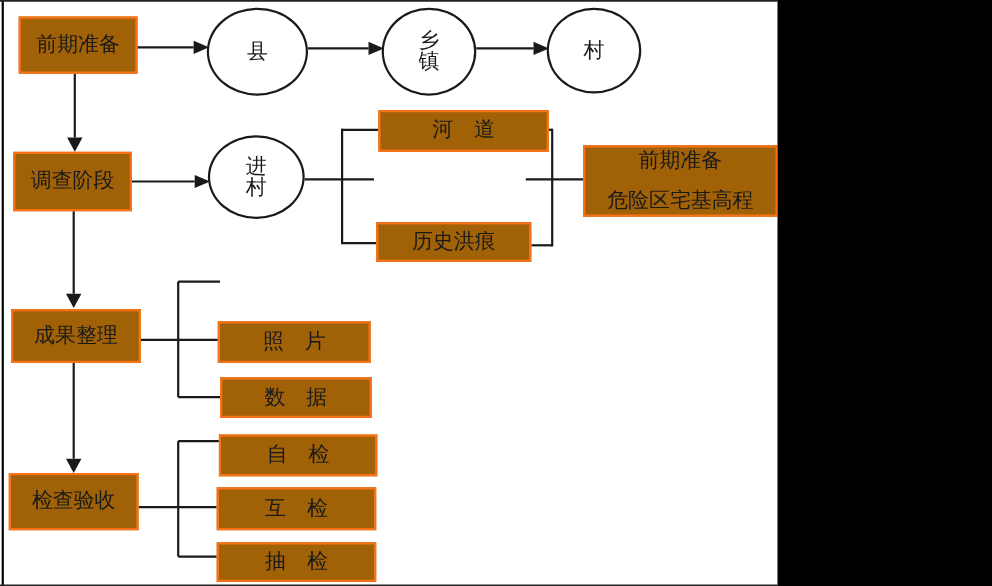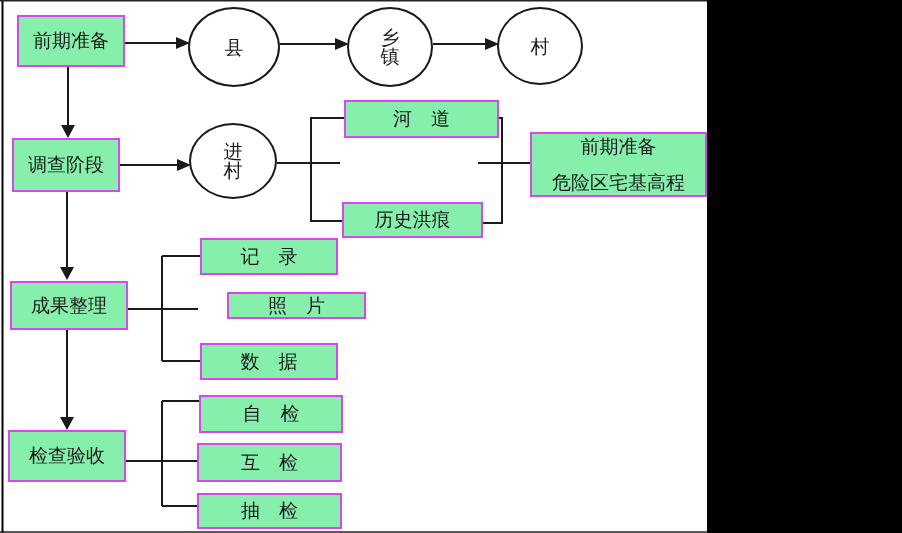--- a/index.html
+++ b/index.html
@@ -1,19 +1,19 @@
 <!DOCTYPE html>
 <html><head>
 <meta charset="utf-8">
 <style>
   html,body{margin:0;padding:0;}
   body{background:#000;font-family:"Liberation Serif","DejaVu Serif",serif;}
   #stage{position:relative;width:902px;height:533px;background:#000;overflow:hidden;}
   #paper{position:absolute;left:0;top:0;width:707px;height:533px;background:#fff;}
-  .rect{position:absolute;border:2px solid #d946ef;background:#86efac;display:flex;
+  .rect{position:absolute;border:2px solid #f97316;background:#a16207;display:flex;
         align-items:center;justify-content:center;color:#1a1a1a;font-size:19px;
         line-height:1.05;box-sizing:border-box;white-space:nowrap;}
   .ellipse{position:absolute;border:2px solid #1a1a1a;background:#fff;border-radius:50%;
         display:flex;flex-direction:column;align-items:center;justify-content:center;
         color:#1a1a1a;font-size:19px;line-height:21px;box-sizing:border-box;}
   .two-line{flex-direction:column;line-height:19px;}
   .two-line .ln{display:block;text-align:center;}
   .outbox .ln{display:block;text-align:center;}
   .outbox{flex-direction:column;gap:16px;}
   svg{position:absolute;left:0;top:0;}
@@ -127,24 +127,21 @@
   </div>
   <div class="rect" style="left:342px;top:202px;width:141px;height:36px;">
     <span>历史洪痕</span>
   </div>
 
   <div class="rect outbox" style="left:530px;top:132px;width:177px;height:65px;">
     <span class="ln">前期准备</span>
     <span class="ln">危险区宅基高程</span>
   </div>
 
-  <div class="rect" style="left:200px;top:238px;width:138px;height:37px;">
-    <span>记　录</span>
-  </div>
-  <div class="rect" style="left:198px;top:292px;width:139px;height:27px;margin-left:29px;">
+  <div class="rect" style="left:198px;top:292px;width:139px;height:38px;">
     <span>照　片</span>
   </div>
   <div class="rect" style="left:200px;top:343px;width:138px;height:37px;">
     <span>数　据</span>
   </div>
 
   <div class="rect" style="left:199px;top:395px;width:144px;height:38px;">
     <span>自　检</span>
   </div>
   <div class="rect" style="left:197px;top:443px;width:145px;height:39px;">

